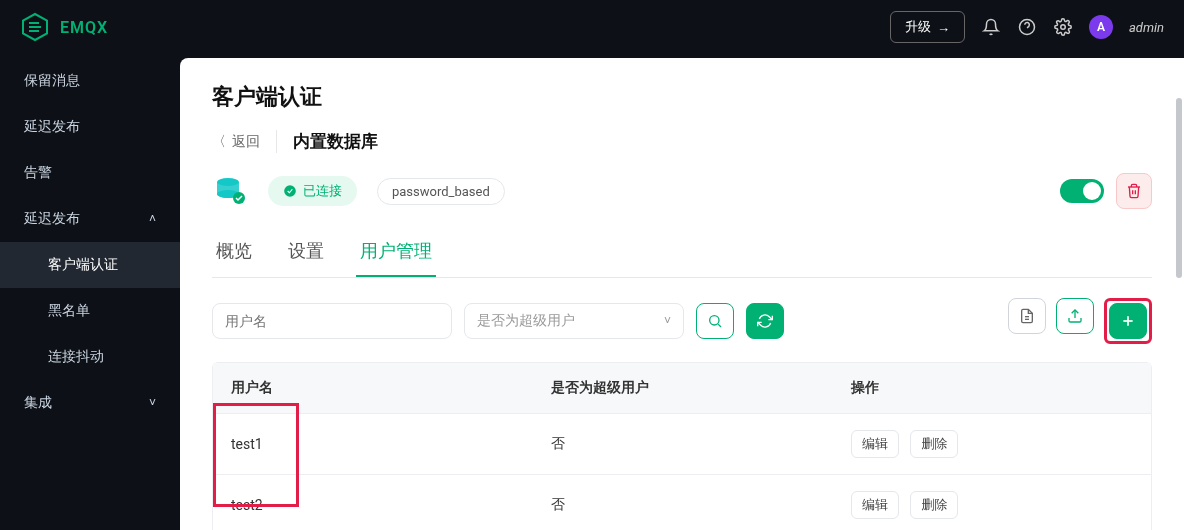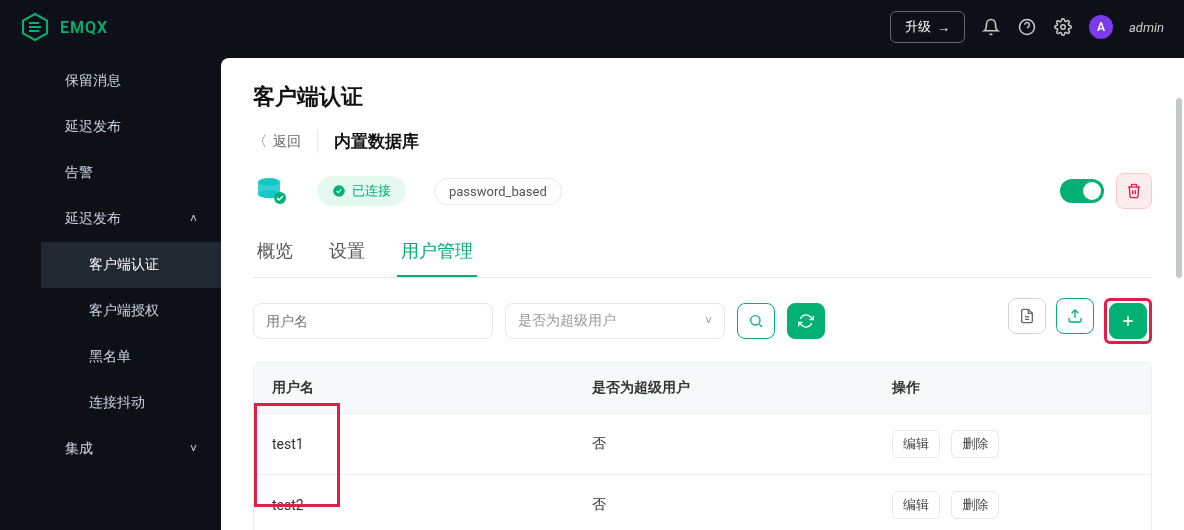--- a/index.html
+++ b/index.html
@@ -8,32 +8,32 @@
 .header { height: 54px; background: #0d1117; display: flex; align-items: center; padding: 0 20px; color: #fff; }
 .logo { display: flex; align-items: center; gap: 10px; }
 .logo-hex { width: 30px; height: 30px; display: flex; align-items: center; justify-content: center; }
 .logo-text { font-weight: 600; font-size: 16px; letter-spacing: 1px; color: #00b173; }
 .header-right { margin-left: auto; display: flex; align-items: center; gap: 16px; }
 .upgrade-btn { border: 1px solid #666; background: transparent; color: #fff; padding: 6px 14px; border-radius: 6px; font-size: 13px; cursor: pointer; display: flex; align-items: center; gap: 6px; justify-content: space-between; }
 .hicon { width: 20px; height: 20px; display: flex; align-items: center; justify-content: center; cursor: pointer; color: #ccc; }
 .avatar { width: 24px; height: 24px; border-radius: 50%; background: #7c3aed; color: #fff; display: flex; align-items: center; justify-content: center; font-size: 12px; font-weight: 600; }
 .admin-name { color: #ccc; font-size: 13px; font-style: italic; }
 .body { display: flex; flex: 1; min-height: 0; }
-.sidebar { width: 180px; background: #0d1117; color: #cbd5e1; display: flex; flex-direction: column; padding-top: 4px; position: relative; margin-left: 41px; }
+.sidebar { width: 180px; background: #0d1117; color: #cbd5e1; display: flex; flex-direction: column; padding-top: 4px; position: relative; }
 .side-item { padding: 14px 24px; font-size: 14px; cursor: pointer; display: flex; align-items: center; justify-content: space-between; }
 .side-item.sub { padding-left: 48px; }
 .side-item.active { background: #222831; color: #fff; }
 .sidebar-footer { margin-top: auto; display: flex; align-items: center; justify-content: space-between; padding: 10px 20px; font-size: 13px; color: #cbd5e1; border-top: 1px solid #2a2f3a; }
 .main { flex: 1; background: #fff; border-radius: 8px 0 0 0; margin-top: 4px; overflow-y: auto; position: relative; }
 .main-inner { padding: 24px 32px; }
 .page-title { font-size: 22px; font-weight: 600; color: #111; margin-bottom: 18px; }
 .breadcrumb { display: flex; align-items: center; gap: 16px; margin-bottom: 20px; }
 .back-link { display: flex; align-items: center; gap: 6px; color: #666; font-size: 14px; cursor: pointer; }
 .bc-title { font-size: 17px; font-weight: 600; color: #111; padding-left: 16px; border-left: 1px solid #e5e7eb; }
-.status-row { display: flex; align-items: center; gap: 28px; margin-bottom: 10px; }
+.status-row { display: flex; align-items: center; gap: 20px; margin-bottom: 10px; }
 .db-icon { width: 36px; height: 36px; display:flex; align-items:center; justify-content:center; }
 .pill { display: inline-flex; align-items: center; gap: 6px; padding: 5px 14px; border-radius: 999px; font-size: 13px; border:1px solid transparent; }
 .pill.connected { background: #e6f9f1; color: #00b173; }
 .pill.gray { background: #fff; border:1px solid #e5e7eb; color: #555; }
 .status-right { margin-left: auto; display: flex; align-items: center; gap: 12px; }
 .toggle { width: 44px; height: 24px; background: #00b173; border-radius: 999px; position: relative; cursor: pointer; }
 .toggle-knob { position: absolute; right: 3px; top: 3px; width: 18px; height: 18px; background: #fff; border-radius: 50%; }
 .trash-btn { width: 36px; height: 36px; border-radius: 8px; background: #fdecec; border: 1px solid #f9c9c9; display: flex; align-items: center; justify-content: center; cursor: pointer; }
 .tabs { display: flex; gap: 28px; border-bottom: 1px solid #e5e7eb; margin-top: 18px; }
 .tab { padding: 12px 4px; font-size: 18px; color: #555; cursor: pointer; border-bottom: 2px solid transparent; }
@@ -116,23 +116,20 @@
           <span>告警</span>
         </div>
       <div class="side-item">
         <span>延迟发布</span>
         <span class="chev">˄</span>
       </div>
       <div class="side-item sub active">
           <span>客户端认证</span>
         </div>
       <div class="side-item sub">
-          <span>客户端授权</span>
-        </div>
-      <div class="side-item sub">
           <span>黑名单</span>
         </div>
       <div class="side-item sub">
           <span>连接抖动</span>
         </div>
       <div class="side-item">
         <span>集成</span>
         <span class="chev">˅</span>
       </div>
     </div>

